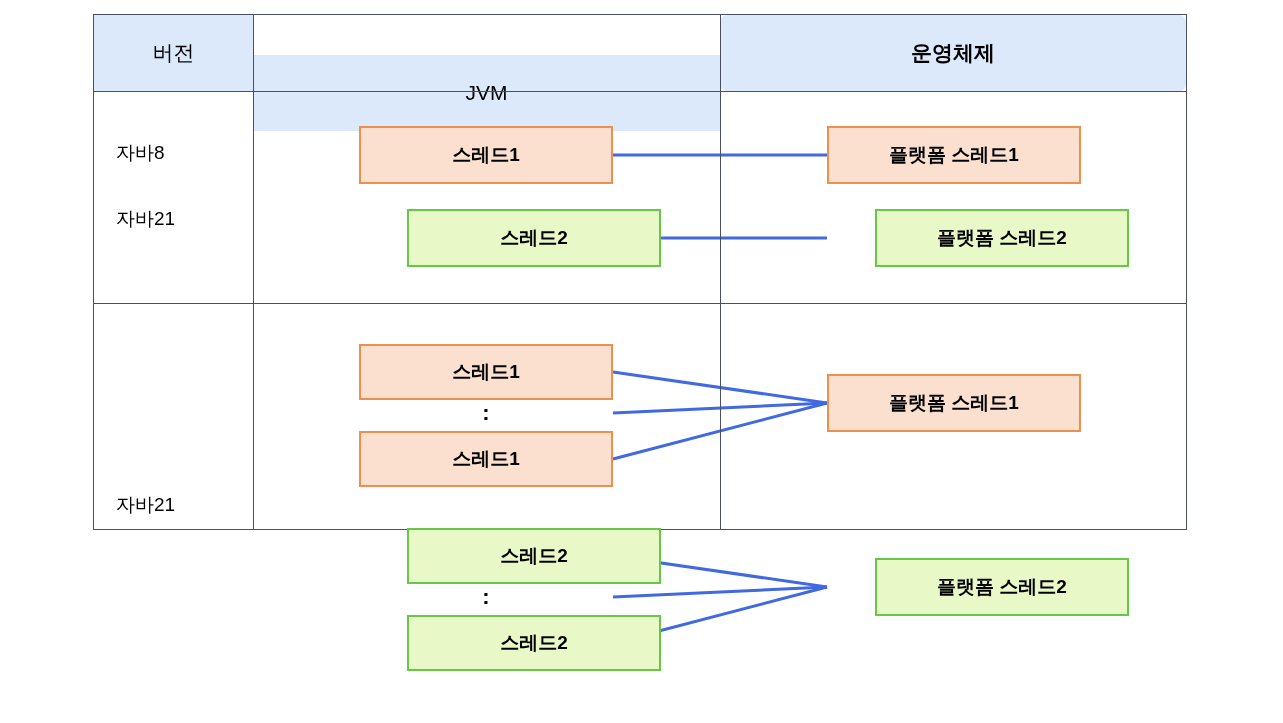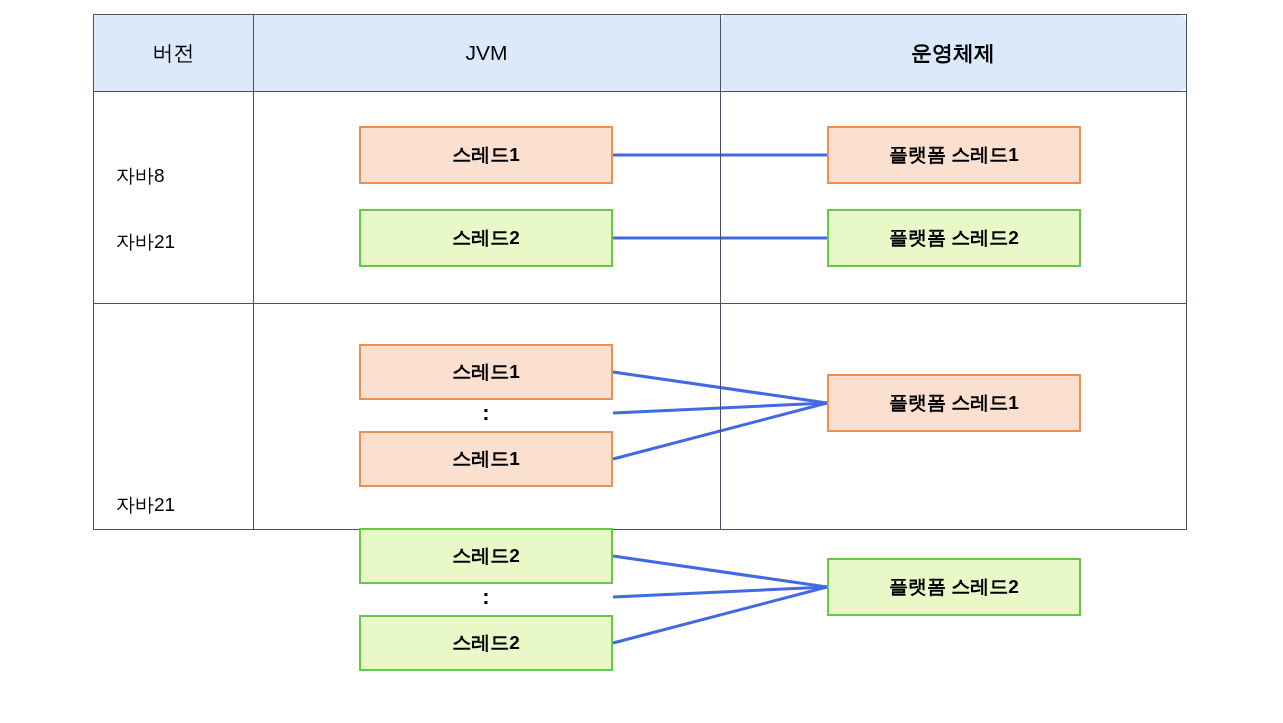--- a/index.html
+++ b/index.html
@@ -68,42 +68,42 @@
   }
   .header-cell {
     background: #dce9fb;
     display: flex;
     align-items: center;
     justify-content: center;
     box-sizing: border-box;
     height: 100%;
   }
   #header-cell-version { width: 159px; }
-  #header-cell-jvm     { width: 467px; }
+  #header-cell-jvm     { width: 467px; margin-top: 40px; }
   #header-cell-os      { width: 466px; border-radius: 7px; }
 
   .header-label {
     font-size: 21px;
     line-height: 1.2;
     color: #000;
   }
   .header-label.bold { font-weight: bold; }
 
   
   .version-cell {
     position: absolute;
     left: 0;
     width: 159px;
     box-sizing: border-box;
     display: flex;
     flex-direction: column;
     justify-content: center;
     padding-left: 22px;
   }
-  #version-cell-row1 { top: 88px;  height: 212px; gap: 36px; }
+  #version-cell-row1 { top: 65px;  height: 212px; gap: 36px; }
   #version-cell-row2 { top: 288px; height: 404px; }
 
   .version-line {
     font-size: 19px;
     line-height: 30px;
     color: #000;
     white-space: nowrap;
   }
 
   
@@ -121,20 +121,21 @@
     border-style: solid;
     text-align: right;
   }
   .node-box.orange {
     background: #fbe0d0;
     border-color: #ed8f4e;
   }
   .node-box.green {
     background: #e8f8c6;
     border-color: #67c746;
+    margin-left: 48px;
   }
 
   
   .ellipsis-marker {
     position: absolute;
     font-size: 22px;
     font-weight: bold;
     color: #000;
     line-height: 1;
     text-align: center;

